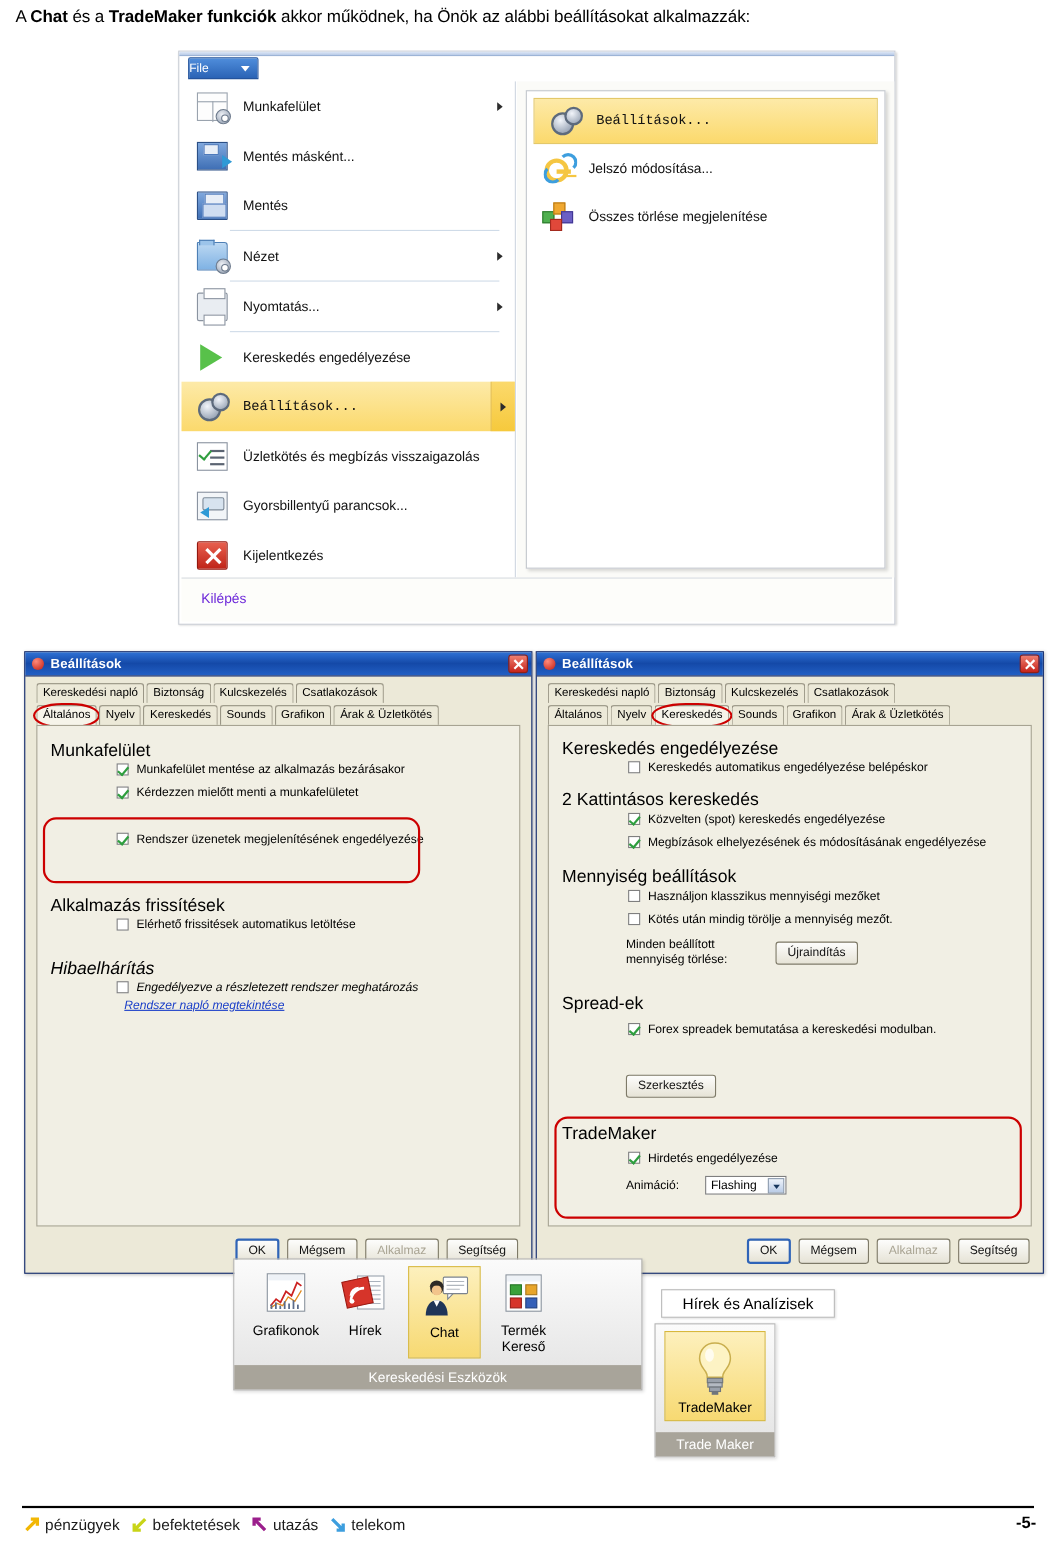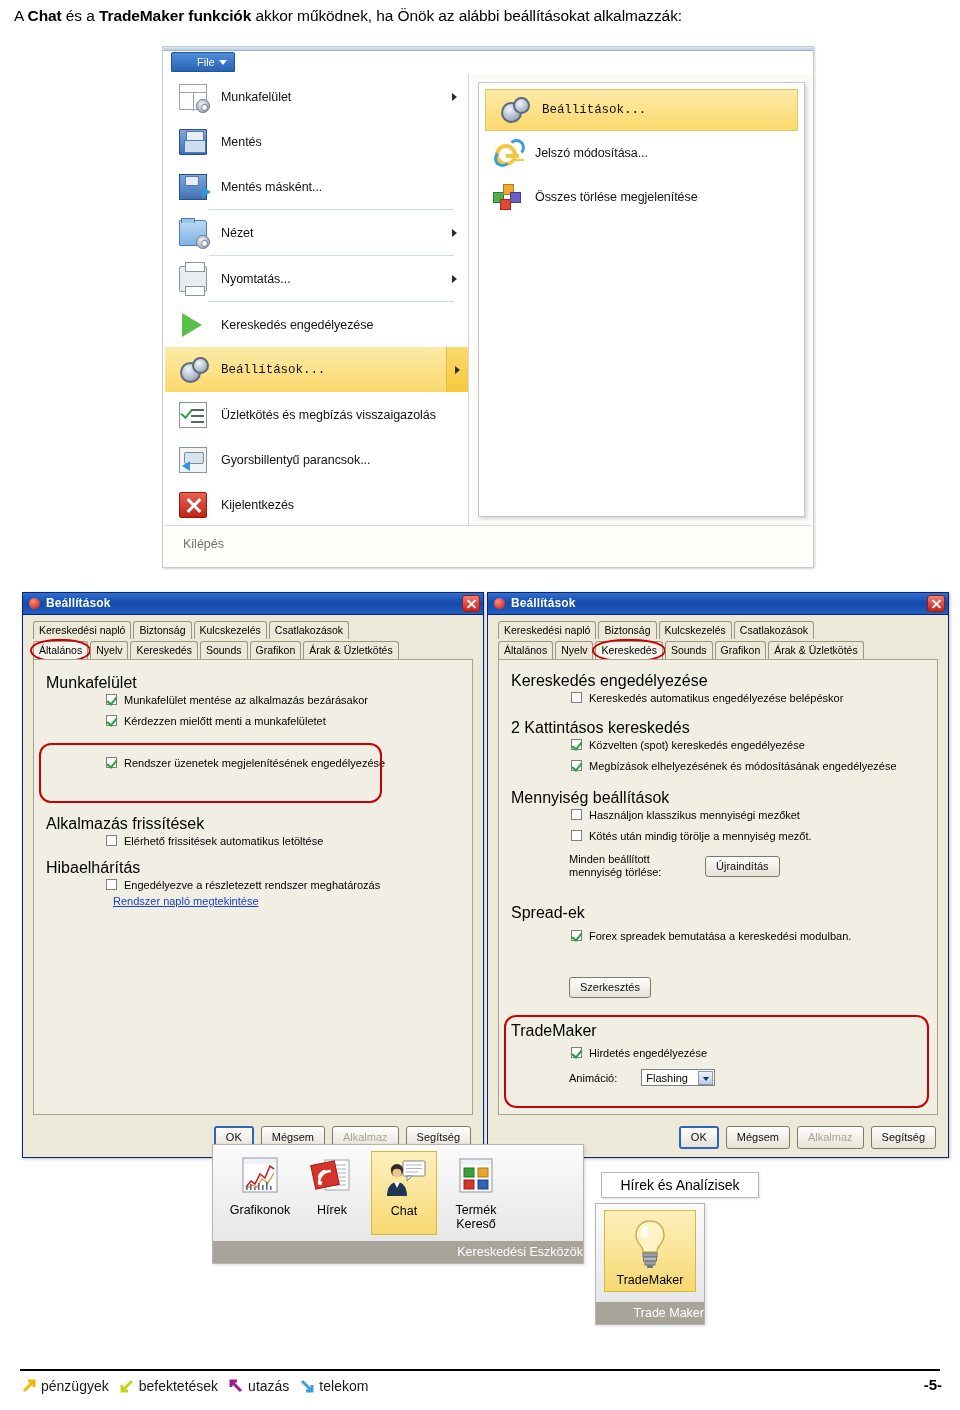--- a/index.html
+++ b/index.html
@@ -25,21 +25,21 @@
     background:#ffffff;
     border:1px solid #c8ccd4;
     box-shadow:1px 1px 2px rgba(0,0,0,.18);
   }
   #fm-topline { position:absolute; left:0; top:0; width:100%; height:4px;
     background:linear-gradient(#dfe8f6,#b9cbe8); border-bottom:1px solid #9db4d6; }
   .fm-filetab {
     position:absolute; left:8px; top:5px; width:64px; height:20px;
     background:linear-gradient(#4f8ddb,#2a63b5);
     border:1px solid #23539c; border-radius:2px 2px 0 0;
-    color:#fff; font-size:11px; line-height:19px; padding-left:25px;
+    color:#fff; font-size:11px; line-height:19px; padding-left:0;
   }
   .fm-filetab .caret { position:absolute; right:7px; top:7px; width:0; height:0;
     border-left:4px solid transparent; border-right:4px solid transparent; border-top:5px solid #ffffff; }
 
   #fm-left {
     position:absolute; left:2px; top:27px; width:304px; bottom:42px;
     background:#ffffff; border-right:1px solid #cfd6e0;
   }
   #fm-right {
     position:absolute; left:307px; top:27px; width:343px; bottom:42px;
@@ -47,21 +47,21 @@
   }
   #fm-right-inner {
     position:absolute; left:8px; top:8px; right:8px; bottom:8px;
     background:#ffffff; border:1px solid #c3c7cd;
     box-shadow:2px 2px 3px rgba(0,0,0,.15);
   }
   #fm-bottom {
     position:absolute; left:2px; right:2px; bottom:2px; height:40px;
     background:#fdfdfa; border-top:1px solid #d8dce2;
   }
-  #fm-bottom .lbl { position:absolute; left:18px; top:11px; font-size:12.5px; color:#737373; }
+  #fm-bottom .lbl { position:absolute; left:18px; top:11px; font-size:12.5px; color:#6d28d9; }
 
   .mi { position:relative; height:45px; display:flex; align-items:center; padding-left:14px; }
   .mi.hl { background:linear-gradient(#fdeaa8,#fbd96c);font-family:Liberation Mono, monospace; }
   .mi .mtext { font-size:12.5px; color:#121212; margin-left:14px; letter-spacing:-0.05px; }
   .mi .arrow { position:absolute; right:11px; top:50%; margin-top:-4px; width:0;height:0;
     border-top:4px solid transparent;border-bottom:4px solid transparent;border-left:5px solid #2c2c2c; }
   .mi.hl .arrowbox { position:absolute; right:0; top:0; bottom:0; width:22px;
     background:linear-gradient(#fbd96c,#f6c93c); border-left:1px solid #e4bd4c; }
   .mi.hl .arrow { right:8px; }
   .sep { height:1px; background:#cfdbe8; margin:0 14px 0 44px; }
@@ -184,21 +184,21 @@
        background:linear-gradient(#eef3fb,#b9cbe6); border:1px solid #8a99ad; }
   .selbox .sarrow:after{content:"";position:absolute;left:4px;top:5px;width:0;height:0;
        border-left:3.5px solid transparent;border-right:3.5px solid transparent;border-top:4px solid #17365d;}
 
   
   .tt { position:absolute; background:#fff; border:1px solid #b9b9b9; font-size:14px;
         padding:4px 12px; box-shadow:1px 1px 2px rgba(0,0,0,.12); }
   .tbox { position:absolute; background:linear-gradient(#fbfbfb,#e2e2e2);
           border:1px solid #b5b5b5; box-shadow:1px 1px 3px rgba(0,0,0,.14); }
   .tcap { position:absolute; left:0; right:0; bottom:0; height:22px; background:#a8a49a;
-          color:#fff; font-size:12.5px; text-align:right; line-height:22px; }
+          color:#fff; font-size:12.5px; text-align:center; line-height:22px; }
   .tbtn { position:relative; width:66px; text-align:center; font-size:12.5px; padding-top:6px; }
   .tbtn.hl { background:linear-gradient(#fdf0bd,#f7d972); border:1px solid #d8b83c; }
   .tbtn .glyph { height:46px; position:relative; }
   .tbtn .cap { line-height:14px; padding-bottom:4px; }
 
   
   #footline { position:absolute; left:20px; top:1369px; width:920px; height:2px; background:#000; }
   #footer { position:absolute; left:22px; top:1378px; font-size:14px; color:#1a1a1a; display:flex; align-items:center; gap:5px;}
   #pageno { position:absolute; right:18px; top:1376px; font-size:15px; font-weight:bold; }
   .farrow { width:14px; height:14px; display:inline-block; position:relative; }
@@ -222,27 +222,27 @@
 
     <div class="mi">
       <span class="ic ic-work">
           <i class="gearbadge"></i>
         </span>
       <span class="mtext">Munkafelület</span>
       <span class="arrow"></span>
     </div>
 
     <div class="mi">
+      <span class="ic ic-saveas"></span>
+      <span class="mtext">Mentés másként...</span>
+    </div>
+
+    <div class="mi">
       <span class="ic ic-save"></span>
       <span class="mtext">Mentés</span>
-    </div>
-
-    <div class="mi">
-      <span class="ic ic-saveas"></span>
-      <span class="mtext">Mentés másként...</span>
     </div>
     <div class="sep"></div>
 
     <div class="mi">
       <span class="ic ic-folder">
           <i class="gearbadge"></i>
         </span>
       <span class="mtext">Nézet</span>
       <span class="arrow"></span>
     </div>
@@ -359,21 +359,21 @@
     <div class="redbox" style="left:5px; top:83px; right:90px; height:60px;"></div>
 
     <div class="grp" style="top:155px;">
       <div class="gthead"><span class="gline"></span><span class="gt">Alkalmazás frissítések</span></div>
       <div class="row">
         <span class="cb"></span>
         <span>Elérhető frissitések automatikus letöltése</span>
       </div>
     </div>
 
-    <div class="grp" style="top:199px;">
+    <div class="grp" style="top:212px;font-style:italic;">
       <div class="gthead"><span class="gline"></span><span class="gt">Hibaelhárítás</span></div>
       <div class="row">
         <span class="cb"></span>
         <span>Engedélyezve a részletezett rendszer meghatározás</span>
       </div>
       <div class="lnk">Rendszer napló megtekintése</div>
     </div>
   </div>
 
   <div class="btnrow">

